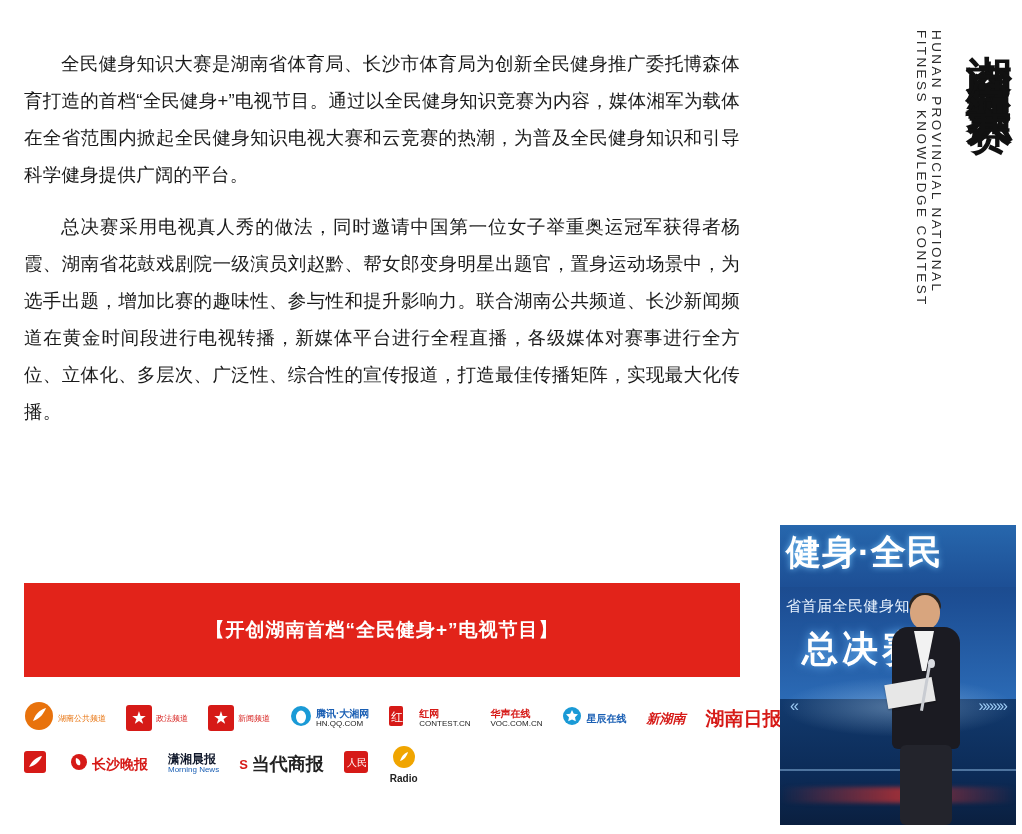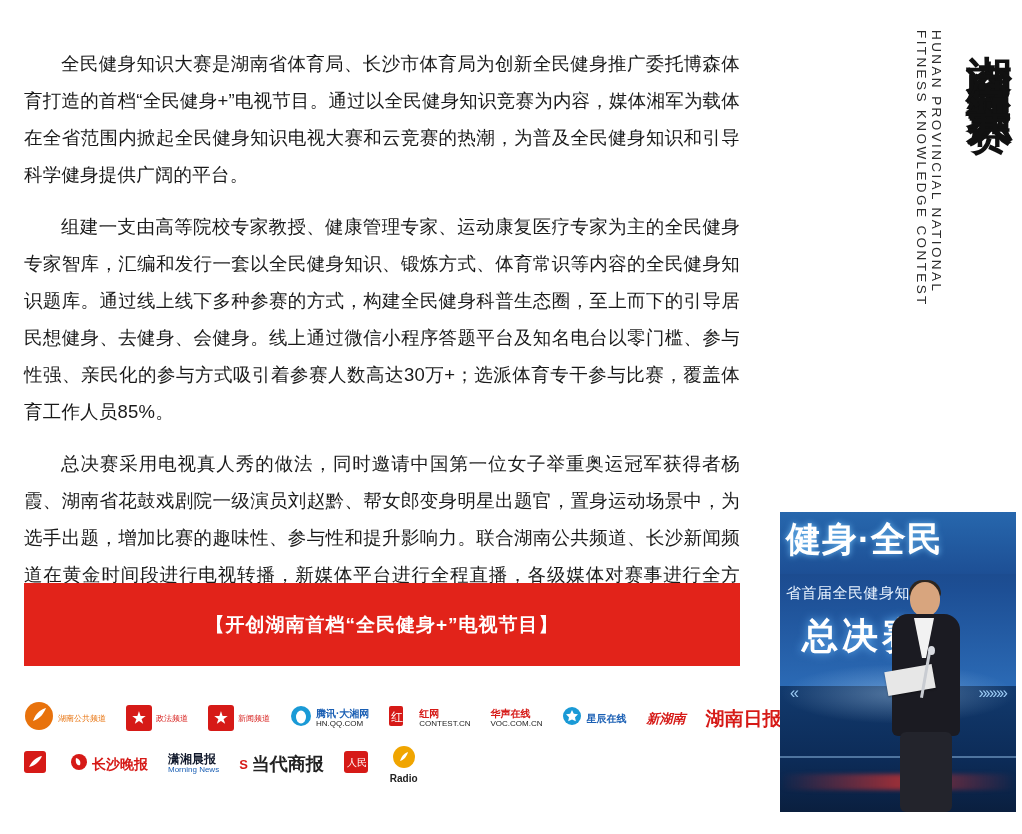--- a/index.html
+++ b/index.html
@@ -45,21 +45,21 @@
     letter-spacing: 0.2px;
     font-family: "Liberation Sans", sans-serif;
   }
 
   
   .red-banner {
     position: absolute;
     left: 24px;
     top: 583px;
     width: 716px;
-    height: 83px;
+    height: 94px;
     background: #e2231a;
     display: flex;
     align-items: center;
     justify-content: center;
   }
   .red-banner-text {
     color: #ffffff;
     font-size: 19px;
     font-weight: bold;
     letter-spacing: 1px;
@@ -152,21 +152,21 @@
     letter-spacing: 2.4px;
     color: #2b2b2b;
     font-family: "Liberation Sans", sans-serif;
     white-space: pre;
   }
 
   
   .photo {
     position: absolute;
     left: 14px;
-    top: 512px;
+    top: 525px;
     width: 236px;
     height: 300px;
     overflow: hidden;
     background: #701a75;
   }
   .photo-sky {
     position: absolute;
     left: 0; top: 0; right: 0; height: 58%;
     background: linear-gradient(180deg, #19407c 0%, #1d4f95 45%, #2b6ab5 100%);
   }
@@ -306,21 +306,20 @@
 </style>
 </head>
 <body>
 
 <div class="page">
 
   <div class="content">
 
     <div class="body-copy">
       <p class="para">全民健身知识大赛是湖南省体育局、长沙市体育局为创新全民健身推广委托博森体育打造的首档“全民健身+”电视节目。通过以全民健身知识竞赛为内容，媒体湘军为载体在全省范围内掀起全民健身知识电视大赛和云竞赛的热潮，为普及全民健身知识和引导科学健身提供广阔的平台。</p>
-      <p class="para">组建一支由高等院校专家教授、健康管理专家、运动康复医疗专家为主的全民健身专家智库，汇编和发行一套以全民健身知识、锻炼方式、体育常识等内容的全民健身知识题库。通过线上线下多种参赛的方式，构建全民健身科普生态圈，至上而下的引导居民想健身、去健身、会健身。线上通过微信小程序答题平台及知名电台以零门槛、参与性强、亲民化的参与方式吸引着参赛人数高达30万+；选派体育专干参与比赛，覆盖体育工作人员85%。</p>
       <p class="para">总决赛采用电视真人秀的做法，同时邀请中国第一位女子举重奥运冠军获得者杨霞、湖南省花鼓戏剧院一级演员刘赵黔、帮女郎变身明星出题官，置身运动场景中，为选手出题，增加比赛的趣味性、参与性和提升影响力。联合湖南公共频道、长沙新闻频道在黄金时间段进行电视转播，新媒体平台进行全程直播，各级媒体对赛事进行全方位、立体化、多层次、广泛性、综合性的宣传报道，打造最佳传播矩阵，实现最大化传播。</p>
     </div>
 
     <div class="red-banner">
       <span class="red-banner-text">【开创湖南首档“全民健身+”电视节目】</span>
     </div>
 
     <div class="logo-rows">
 
       <div class="logo-row">

